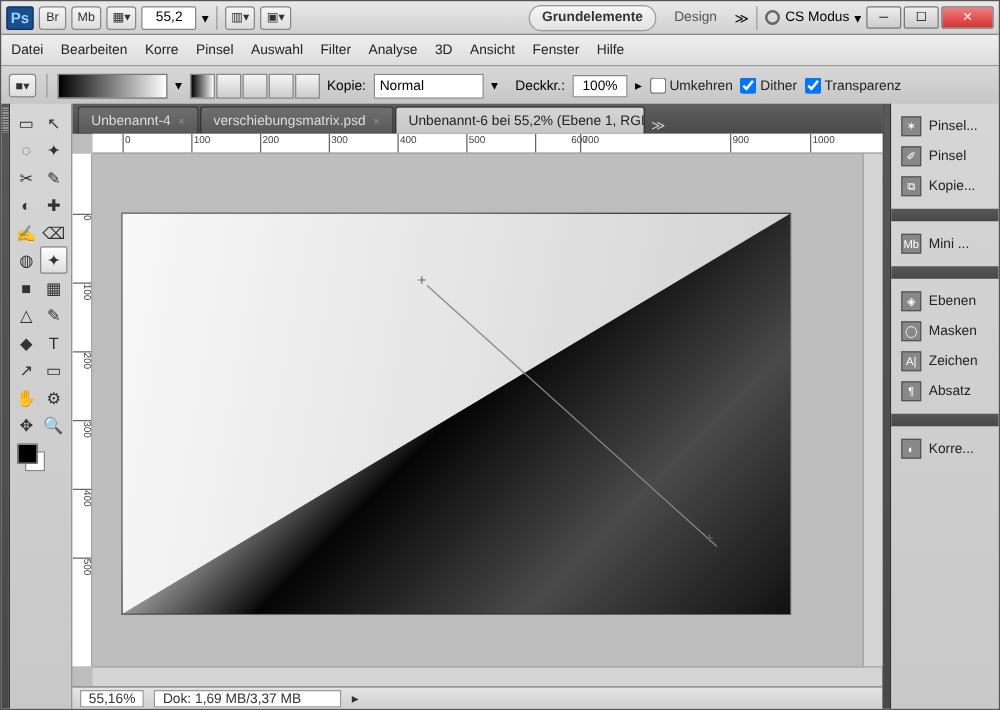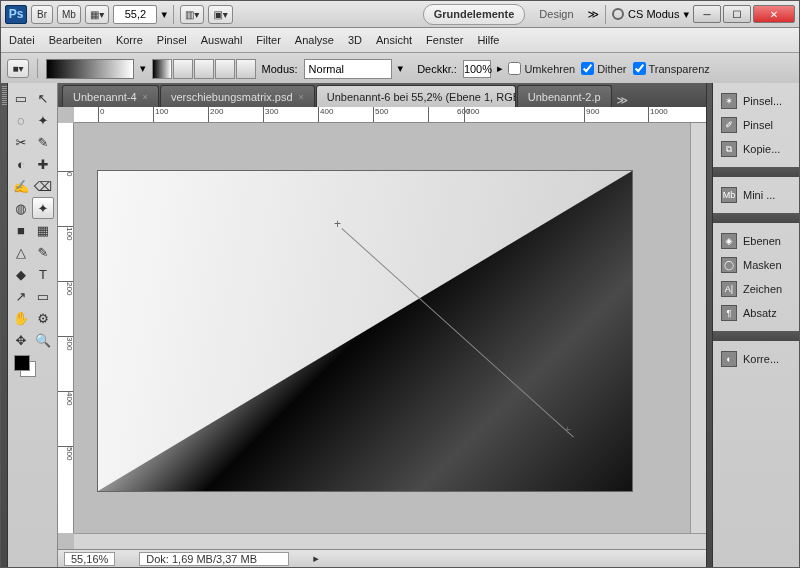--- a/index.html
+++ b/index.html
@@ -19,21 +19,21 @@
 .winbtn.close{background:linear-gradient(#f08080,#d83030);color:#fff;width:42px}
 
 .menubar{height:22px;background:linear-gradient(#eee,#ddd);border-bottom:1px solid #999;display:flex;align-items:center;padding:12px 8px;gap:14px;color:#222}
 
 .optbar{height:32px;background:linear-gradient(#d8d8d8,#c5c5c5);border-bottom:1px solid #888;display:flex;align-items:center;padding:0 6px;gap:6px}
 .grad-preview{width:88px;height:20px;background:linear-gradient(90deg,#000,#fff);border:1px solid #777}
 .grad-type{display:flex;gap:1px}
 .grad-type span{width:20px;height:20px;background:linear-gradient(#f5f5f5,#ccc);border:1px solid #888;display:inline-block}
 .grad-type span.on{background:linear-gradient(90deg,#000,#fff)}
 .modefield{width:88px;height:20px;background:#fff;border:1px solid #888;padding:0 4px;line-height:18px}
-.num-field{width:28px;height:18px;background:#fff;border:1px solid #888;text-align:center;line-height:16px}
+.num-field{width:44px;height:18px;background:#fff;border:1px solid #888;text-align:center;line-height:16px}
 .chk{display:flex;align-items:center;gap:3px;color:#222}
 .chk input{margin:0}
 
 .main{position:absolute;top:82px;left:0;right:0;bottom:0;display:flex}
 .left-rail{width:7px;background:linear-gradient(#585858,#484848);border-right:1px solid #333}
 .left-rail .grip{width:5px;height:20px;margin:3px auto;background:repeating-linear-gradient(#999,#999 1px,#555 1px,#555 2px)}
 .toolbox{width:50px;background:linear-gradient(#d6d6d6,#c8c8c8);border-right:1px solid #888;padding:4px 2px;display:flex;flex-wrap:wrap;gap:0;align-content:flex-start}
 .tool{width:22px;height:22px;border:1px solid transparent;display:flex;align-items:center;justify-content:center;color:#333;font-size:13px;position:relative}
 .tool.sel{background:linear-gradient(#fff,#ddd);border-color:#888;border-radius:2px}
 .swatch{width:22px;height:22px;position:relative;margin-top:4px;margin-left:4px}
@@ -50,21 +50,21 @@
 .canvas-row{flex:1;display:flex;min-height:0}
 .ruler-v{width:16px;background:#fff;border-right:1px solid #888;position:relative;overflow:hidden}
 .ruler-v .tick{position:absolute;left:0;width:16px;border-top:1px solid #666;font-size:8px;color:#444;writing-mode:vertical-rl}
 .stage{flex:1;background:#bdbdbd;position:relative;overflow:hidden}
 .canvas{position:absolute;left:24px;top:48px;width:534px;height:320px;background:#000;box-shadow:0 0 0 1px #666}
 .canvas .gradtri{position:absolute;left:0;top:0;width:534px;height:320px;background:linear-gradient(135deg,#f3f3f3 0%,#eaeaea 30%,#050505 50%,#4a4a4a 75%,#111 100%)}
 .canvas .diag{position:absolute;left:0;top:0;width:534px;height:320px;clip-path:polygon(0 0,100% 0,0 100%)}
 .canvas .diag2{background:linear-gradient(100deg,#f8f8f8,#d0d0d0)}
 .drag-line{position:absolute;left:268px;top:105px;width:312px;height:0;border-top:1px solid #888;transform:rotate(42deg);transform-origin:0 0}
 .cross{position:absolute;font-size:12px;color:#666}
-.statusbar{height:18px;background:linear-gradient(#e5e5e5,#cfcfcf);border-top:1px solid #888;display:flex;align-items:center;padding:0 6px;gap:24px;font-size:10px;color:#333}
+.statusbar{height:18px;background:linear-gradient(#e5e5e5,#cfcfcf);border-top:1px solid #888;display:flex;align-items:center;padding:0 6px;gap:8px;font-size:10px;color:#333}
 .statusbar .fld{height:14px;background:#fff;border:1px solid #999;padding:0 6px;line-height:12px}
 .vscroll{width:16px;background:#d5d5d5;border-left:1px solid #999;position:relative}
 .hscroll{height:16px;background:#d5d5d5;border-top:1px solid #999;margin-left:16px}
 
 .right-rail{width:7px;background:linear-gradient(#585858,#484848);border-left:1px solid #333;border-right:1px solid #333}
 .panels{width:86px;background:linear-gradient(#d6d6d6,#c8c8c8);display:flex;flex-direction:column;padding:4px 0;gap:2px}
 .panel-group{background:transparent;padding:2px 4px}
 .p-item{height:24px;display:flex;align-items:center;gap:6px;padding:0 4px;color:#222;font-size:10px;border-radius:2px}
 .p-item .ico{width:16px;height:16px;background:#888;border:1px solid #555;display:flex;align-items:center;justify-content:center;font-size:9px;color:#fff}
 .p-divider{height:10px;background:linear-gradient(#585858,#484848);margin:2px 0}
@@ -120,21 +120,21 @@
   <div class="sep"></div>
   <div class="grad-preview"></div>
   <span>▾</span>
   <div class="grad-type">
     <span class="on"></span>
     <span></span>
     <span></span>
     <span></span>
     <span></span>
   </div>
-  <span>Modus:</span>
+  <span>Kopie:</span>
   <div class="modefield">Normal</div>
   <span>▾</span>
   <span style="margin-left:8px">Deckkr.:</span>
   <div class="num-field">100%</div>
   <span>▸</span>
   <label class="chk">
       <input type="checkbox" style="">
       <span>Umkehren</span>
     </label>
   <label class="chk">
@@ -188,23 +188,20 @@
           <span>Unbenannt-4</span>
           <span class="x">×</span>
         </div>
       <div class="dtab">
           <span>verschiebungsmatrix.psd</span>
           <span class="x">×</span>
         </div>
       <div class="dtab act">
           <span>Unbenannt-6 bei 55,2% (Ebene 1, RGB/8) *</span>
         </div>
-      <div class="dtab">
-          <span>Unbenannt-2.p</span>
-        </div>
       <span style="margin-left:4px;color:#ccc">≫</span>
     </div>
     <div class="ruler-h" id="rulerH">
         <div class="tick" style="left: 24px;">0</div>
         <div class="tick" style="left: 79px;">100</div>
         <div class="tick" style="left: 134px;">200</div>
         <div class="tick" style="left: 189px;">300</div>
         <div class="tick" style="left: 244px;">400</div>
         <div class="tick" style="left: 299px;">500</div>
         <div class="tick" style="left: 354px; padding-left: 28px;">600</div>

